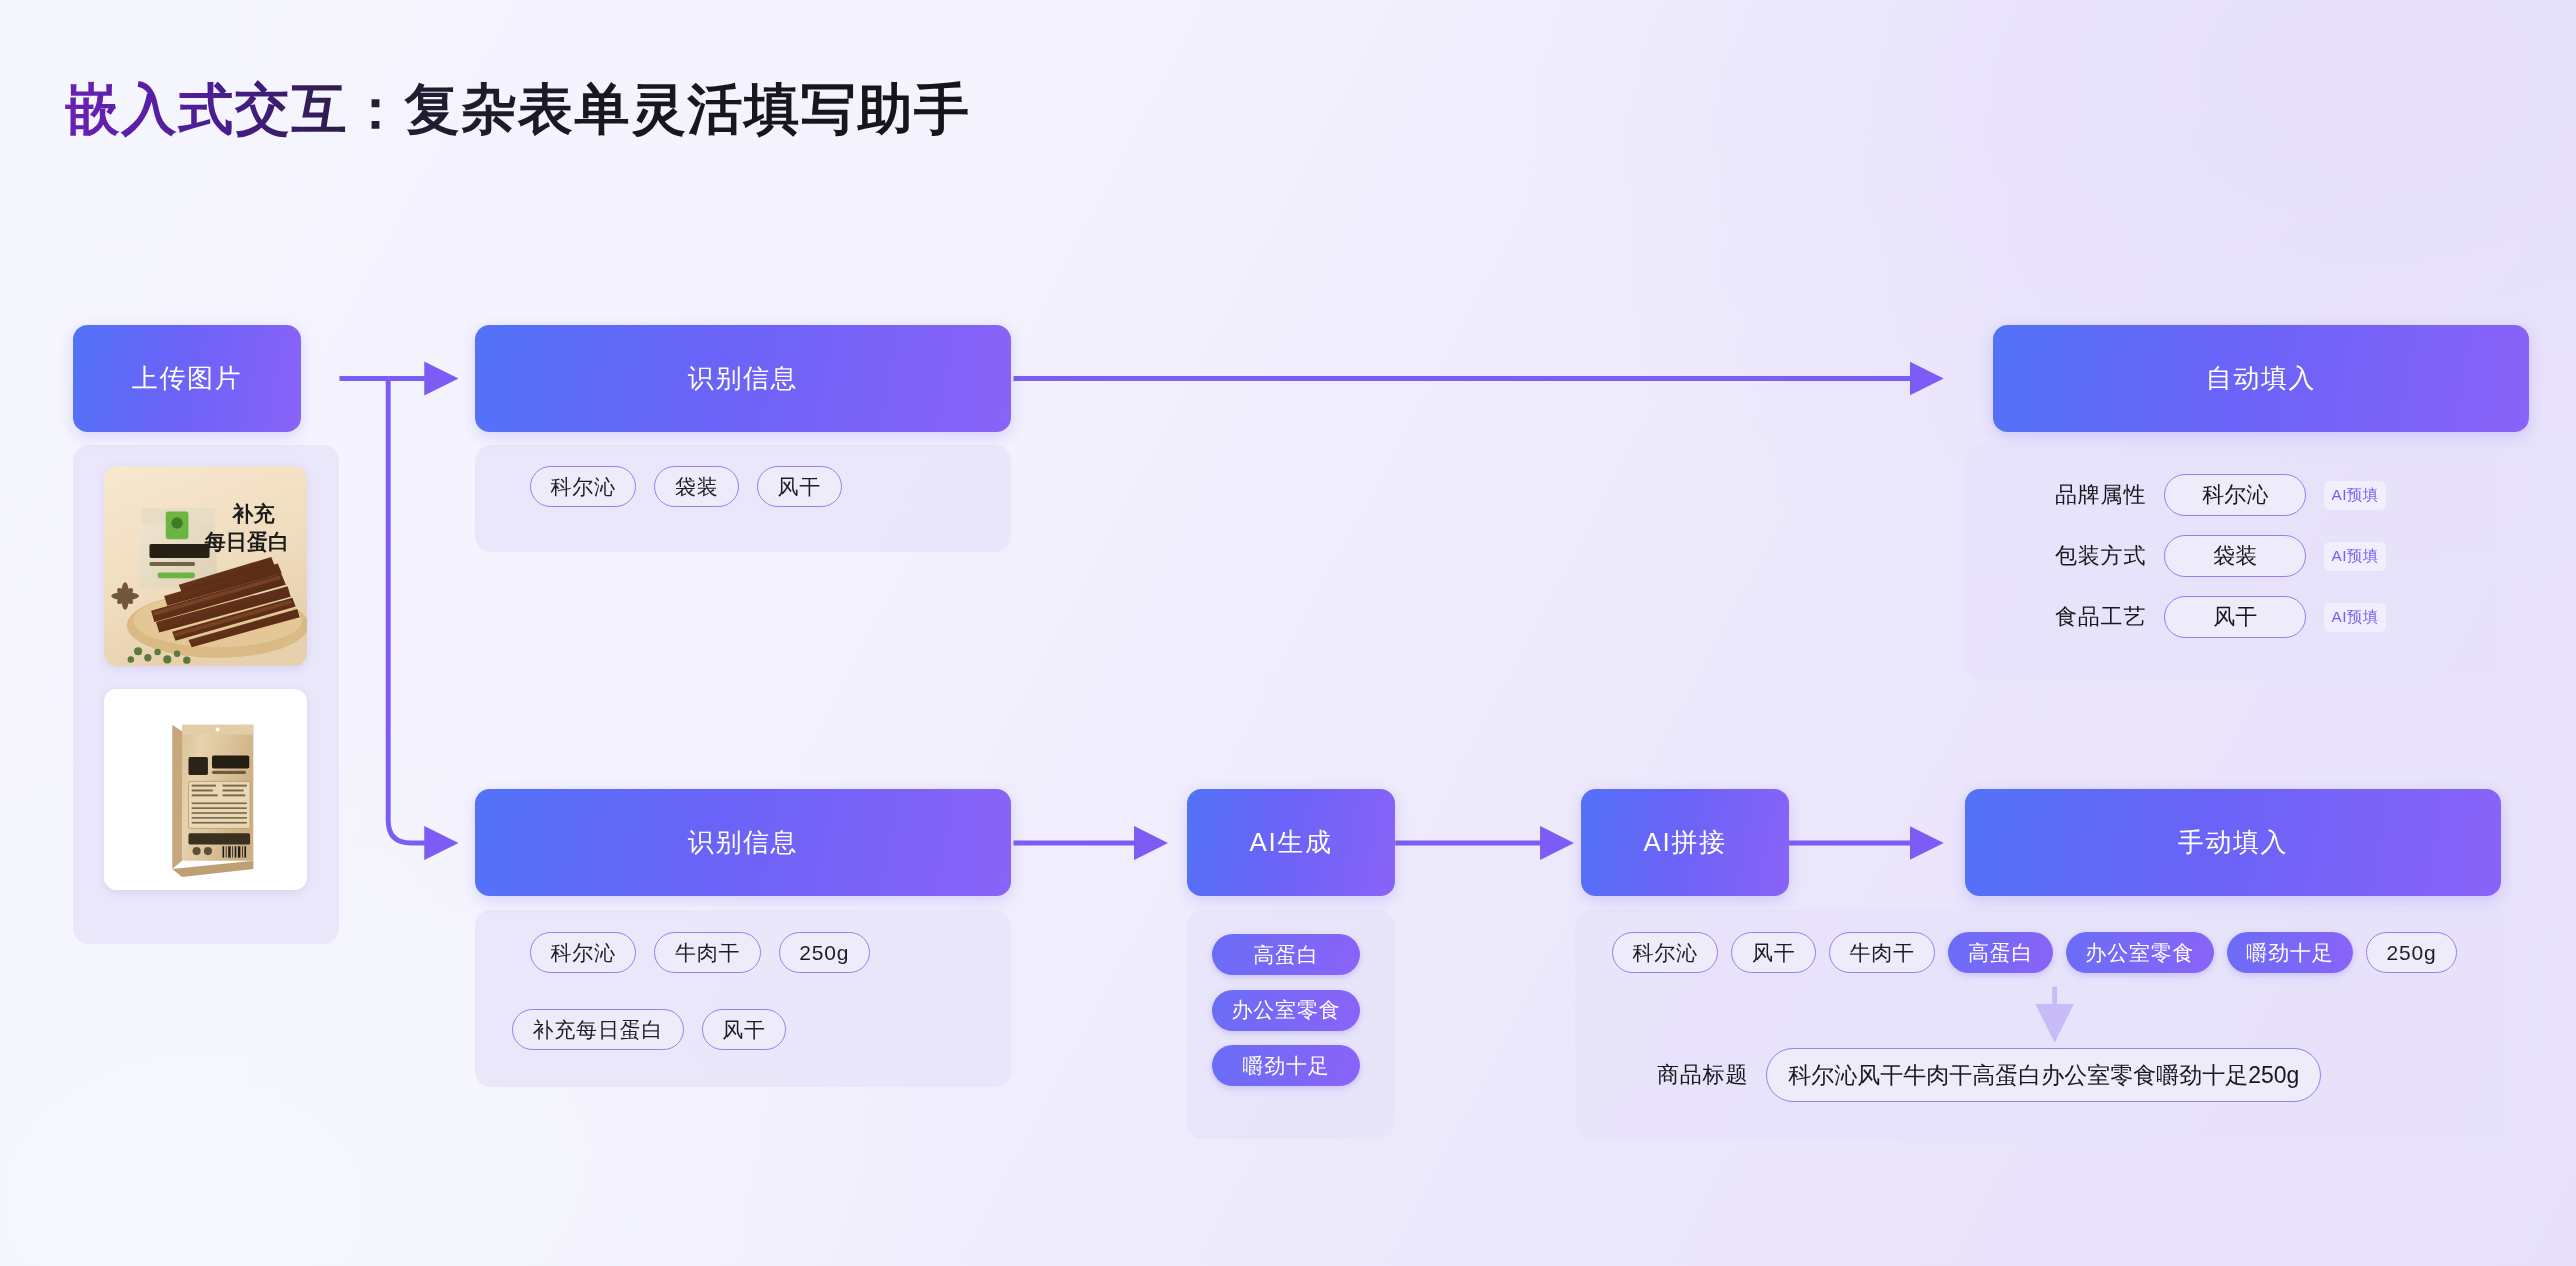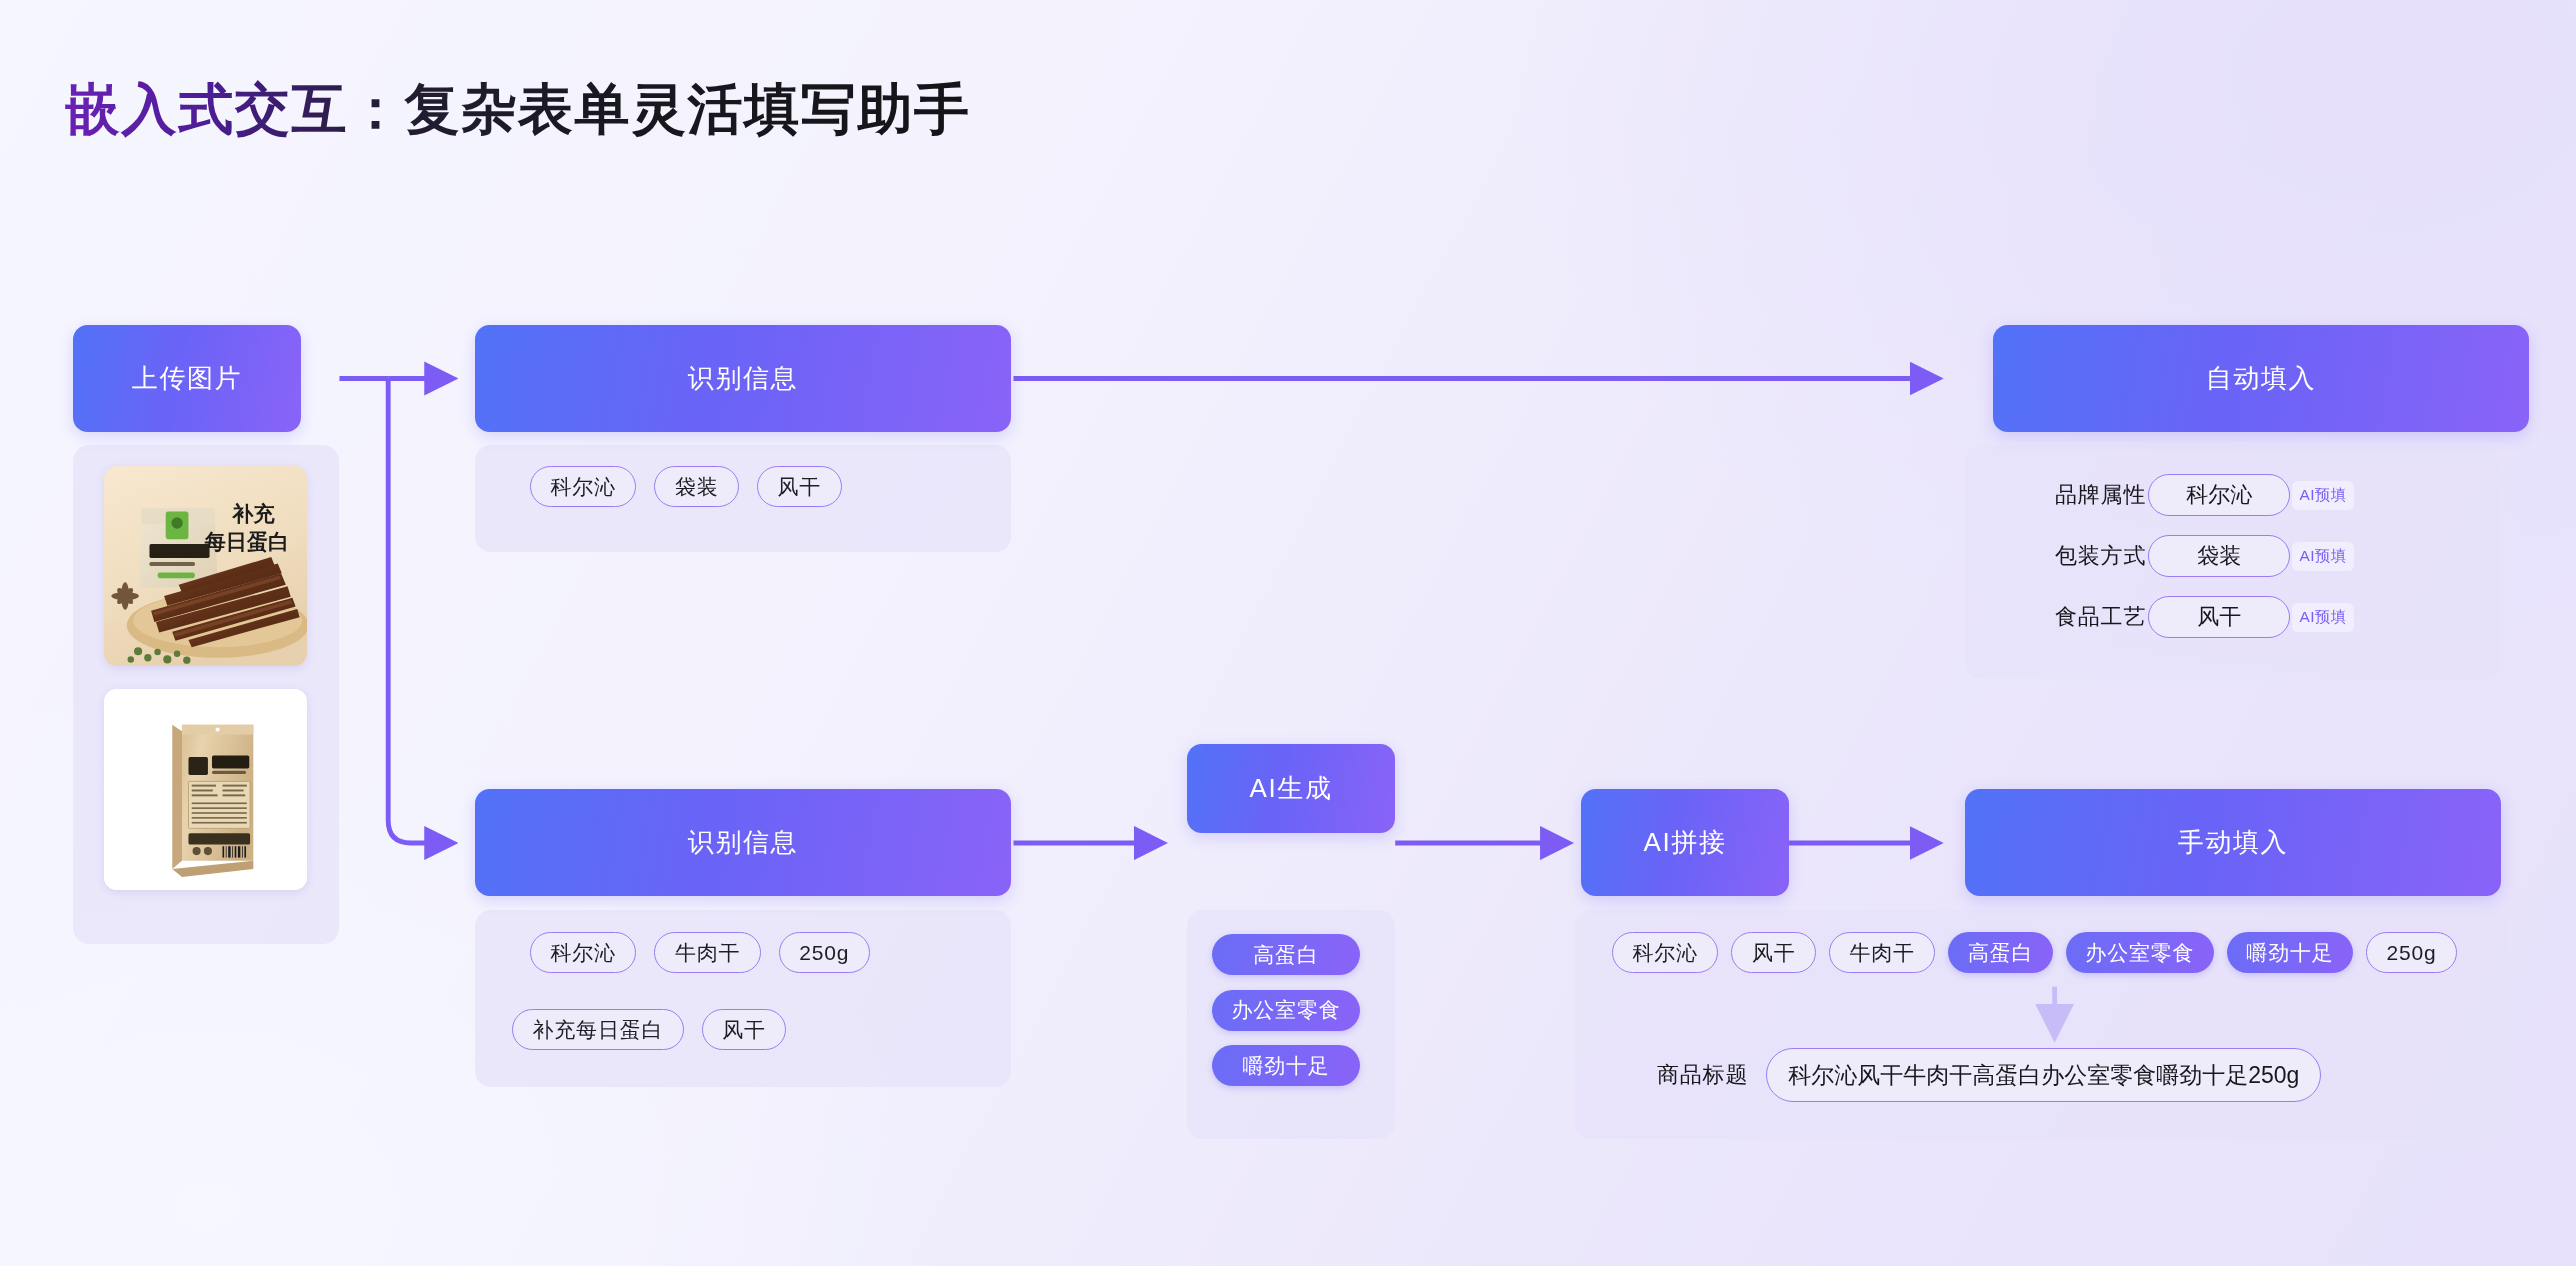--- a/index.html
+++ b/index.html
@@ -102,21 +102,21 @@
     overflow: hidden;
     box-shadow: 0 2.4px 8px rgba(90, 70, 190, 0.12);
     z-index: 4;
   }
 
   
   .form-row {
     position: absolute;
     display: flex;
     align-items: center;
-    gap: 2px;
+    gap: 18px;
     z-index: 4;
   }
   .form-label {
     font-size: 22px;
     color: #17171c;
     letter-spacing: 0.8px;
     white-space: nowrap;
   }
   .form-value {
     box-sizing: border-box;
@@ -384,21 +384,21 @@
   <div class="tag-row" style="left:530px; top:932px;">
     <span class="tag">科尔沁</span>
     <span class="tag">牛肉干</span>
     <span class="tag">250g</span>
   </div>
   <div class="tag-row" style="left:512px; top:1009px;">
     <span class="tag">补充每日蛋白</span>
     <span class="tag">风干</span>
   </div>
 
-  <div class="node" style="left:1187px; top:744px; width:208px; height:89px;">
+  <div class="node" style="left:1187px; top:789px; width:208px; height:107px;">
     <span>AI生成</span>
   </div>
   <div class="panel" style="left:1187px; top:910px; width:208px; height:229px;"></div>
   <div class="tag-row" style="left:1212px; top:934px; flex-direction:column; align-items:stretch; gap:14.6px;">
     <span class="tag grad">高蛋白</span>
     <span class="tag grad">办公室零食</span>
     <span class="tag grad">嚼劲十足</span>
   </div>
 
   <div class="node" style="left:1965px; top:789px; width:536px; height:107px;">

